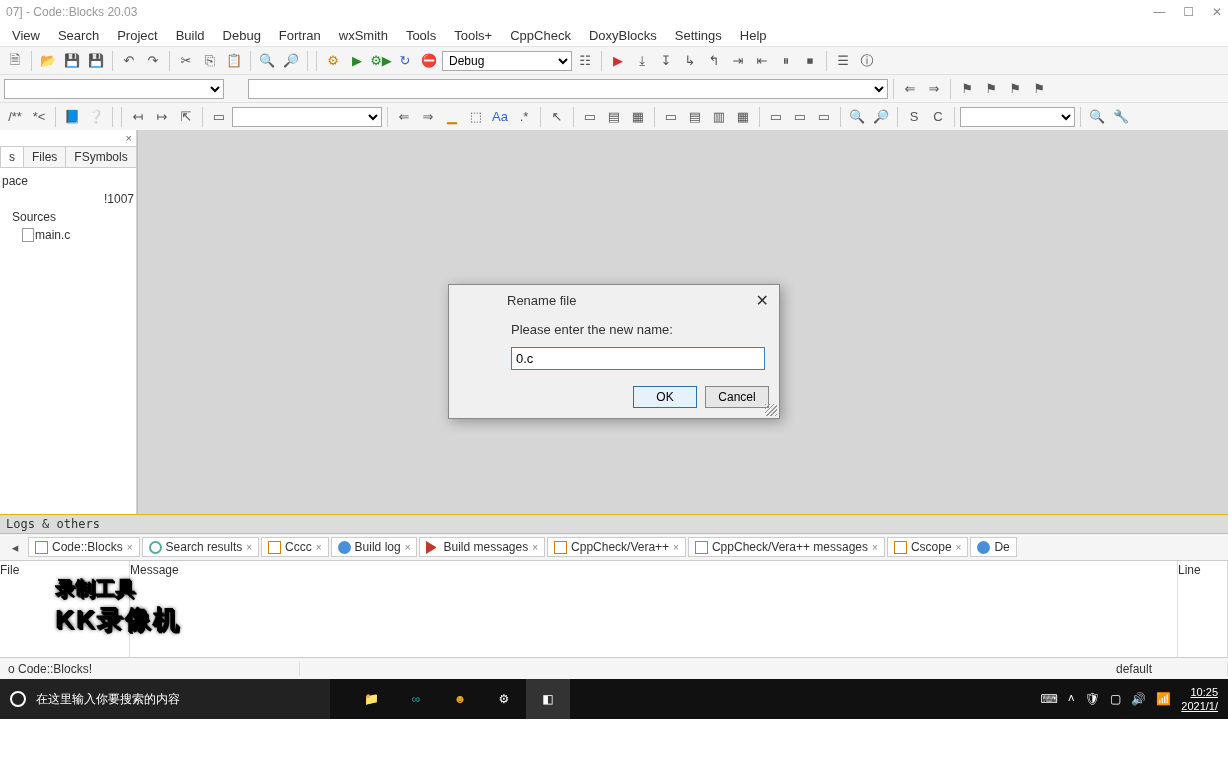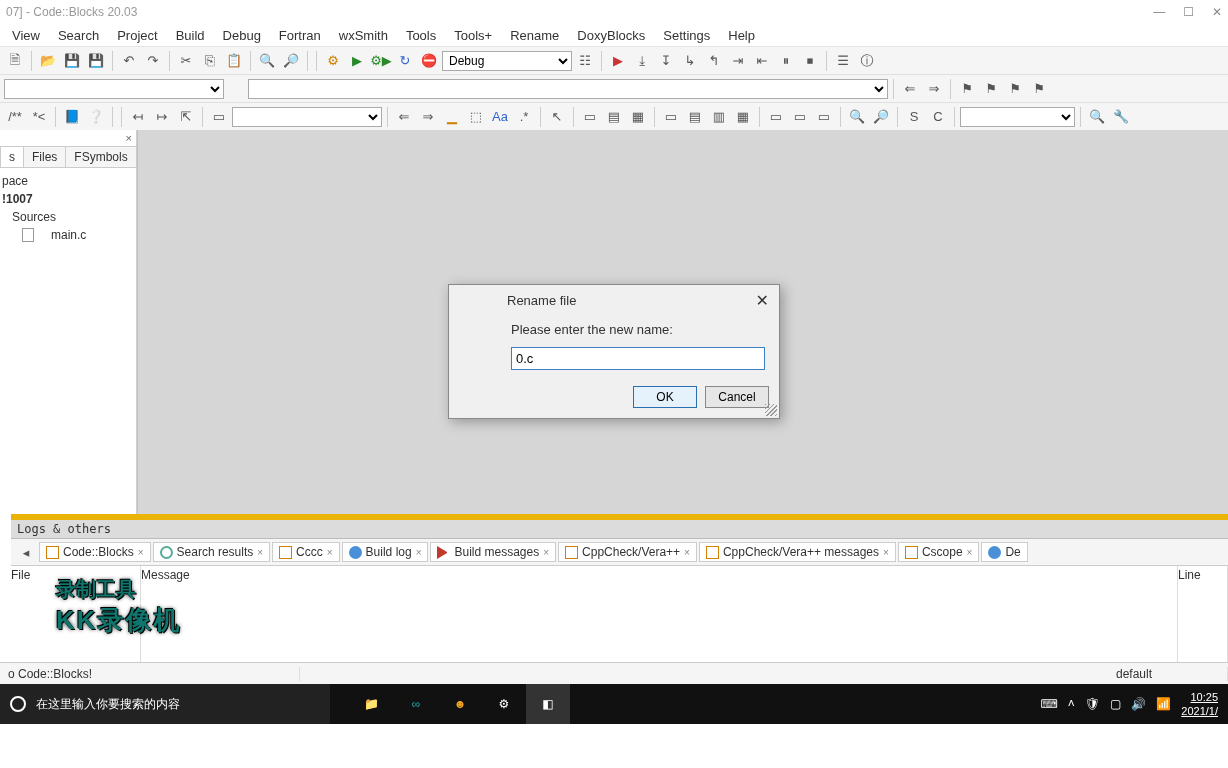--- a/index.html
+++ b/index.html
@@ -25,28 +25,28 @@
 .tb-combo.w640 { width: 640px; }
 .tb-combo.w115 { width: 115px; }
 
 .workspace { display: flex; height: 384px; }
 .sidepanel { width: 137px; background: #fff; border-right: 1px solid #d0d0d0; position: relative; }
 .sidepanel .closebtn { position:absolute; top:2px; right:4px; font-size:11px; color:#666; cursor:pointer; }
 .sidepanel .tabs { display:flex; border-bottom:1px solid #ccc; margin-top:16px; font-size:12px; }
 .sidepanel .tabs .tab { padding:3px 8px; border:1px solid #ccc; border-bottom:none; margin-right:-1px; background:#f5f5f5; cursor:pointer; }
 .sidepanel .tabs .tab.active { background:#fff; }
 .sidepanel .tree { padding:4px 2px 0 2px; font-size:12px; line-height:18px; }
-.sidepanel .tree .bold { font-weight:bold; }
+.sidepanel .tree .bold { font-weight:normal;text-align:right; }
 .sidepanel .tree .indent1 { padding-left:10px; }
-.sidepanel .tree .indent2 { padding-left:20px; display:flex; align-items:center; gap:17px; }
+.sidepanel .tree .indent2 { padding-left:20px; display:flex; align-items:center; gap:1px; }
 .fileicon { width:12px; height:14px; border:1px solid #999; background:#fff; display:inline-block; }
 
 .editor-area { flex:1; background:#d6d6d6; border-left:1px solid #c0c0c0; position:relative; }
 
-.logs-panel { border-top:6px solid #eab308;margin-left:11px; }
+.logs-panel { border-top:1px solid #eab308; }
 .logs-title { background:#dcdcdc; font-size:12px; padding:2px 6px; border-bottom:1px solid #bbb; font-family: monospace; }
 .logs-tabs { display:flex; align-items:center; background:#f5f5f5; padding:2px 4px; gap:2px; overflow:hidden; border-bottom:1px solid #ccc; }
 .logs-tabs .ltab { display:flex; align-items:center; gap:4px; padding:2px 6px; border:1px solid #ccc; background:#fff; font-size:12px; cursor:pointer; white-space:nowrap; }
 .logs-tabs .ltab .x { color:#888; font-size:10px; }
 .logs-tabs .ltab .ic { width:13px; height:13px; display:inline-block; }
 .ic-note { background:#fff; border:1px solid #d08000; }
 .ic-search { border:2px solid #5a9; border-radius:50%; width:10px; height:10px; position:relative; }
 .ic-gear { width:12px;height:12px;border-radius:50%;background:#4a90d9;position:relative; }
 .ic-flag { width:0;height:0;border-top:6px solid transparent;border-bottom:6px solid transparent;border-left:10px solid #c0392b; }
 .logs-body { height:96px; background:#fff; display:flex; font-family:monospace; font-size:12px; }
@@ -72,21 +72,21 @@
 .modal .dlg-title { display:flex; justify-content:space-between; align-items:center; padding:6px 10px; font-size:13px; }
 .modal .dlg-title .x { font-size:16px; cursor:pointer; }
 .modal .dlg-body { padding:6px 14px 16px 14px; font-size:13px; }
 .modal .dlg-body .lbl { margin-bottom:10px; }
 .modal .dlg-body input { width:100%; border:1px solid #3a80c4; padding:3px 4px; font-size:13px; }
 .modal .dlg-buttons { display:flex; justify-content:flex-end; gap:8px; padding:0 10px 10px 0; }
 .modal .dlg-buttons button { width:64px; height:22px; font-size:12px; border:1px solid #888; background:#e6e6e6; cursor:pointer; }
 .modal .dlg-buttons button.primary { border:1px solid #2a6fb0; background:#e5f1fb; }
 .grip { position:absolute; right:2px; bottom:2px; width:12px; height:12px; background:repeating-linear-gradient(135deg,#999 0 1px,transparent 1px 3px); }
 
-.watermark { position:absolute; left:56px; bottom:130px; color:#0f766e; text-shadow:0 0 4px #000, -1px -1px 0 #000,1px 1px 0 #000; font-weight:bold; }
+.watermark { position:absolute; left:56px; bottom:130px; color:#000000; text-shadow:0 0 4px #000, -1px -1px 0 #000,1px 1px 0 #000; font-weight:bold; }
 .watermark .l1 { font-size:20px; }
 .watermark .l2 { font-size:26px; letter-spacing:2px; }
 
 .green { color:#2a8a2a; } .red{color:#c33;} .blue{color:#36c;} .orange{color:#d08000;}
 </style>
 </head>
 <body>
 
 <div class="titlebar">
   <span class="title">07] - Code::Blocks 20.03</span>
@@ -100,21 +100,21 @@
 <div class="menubar">
   <span class="mi">View</span>
   <span class="mi">Search</span>
   <span class="mi">Project</span>
   <span class="mi">Build</span>
   <span class="mi">Debug</span>
   <span class="mi">Fortran</span>
   <span class="mi">wxSmith</span>
   <span class="mi">Tools</span>
   <span class="mi">Tools+</span>
-  <span class="mi">Rename</span>
+  <span class="mi">CppCheck</span>
   <span class="mi">DoxyBlocks</span>
   <span class="mi">Settings</span>
   <span class="mi">Help</span>
 </div>
 
 <div class="toolbar-row">
   <span class="tb-btn">🗎</span>
   <span class="tb-sep"></span>
   <span class="tb-btn">📂</span>
   <span class="tb-btn">💾</span>

